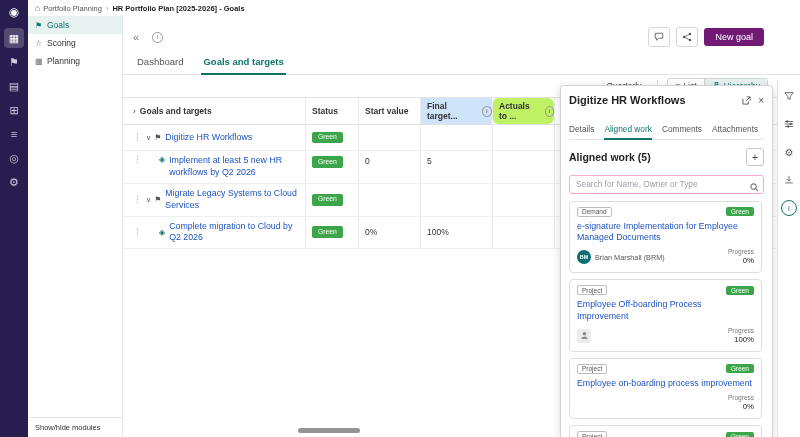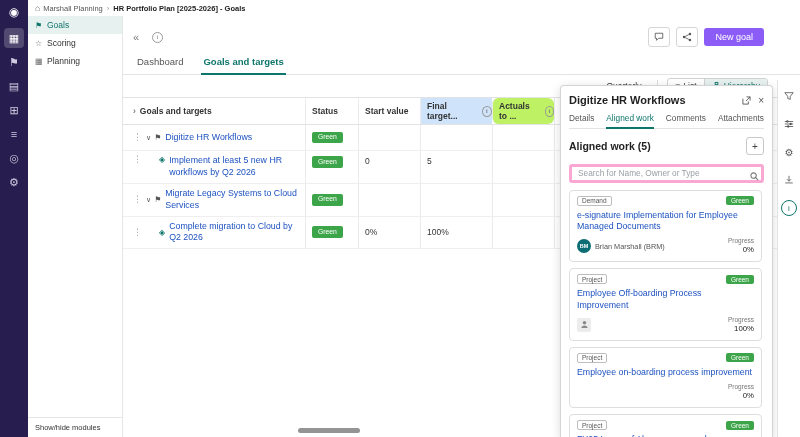--- a/index.html
+++ b/index.html
@@ -35,21 +35,21 @@
   
   .main{position:absolute;left:123px;top:16px;right:0;bottom:0;background:#fff;display:flex;flex-direction:column;}
   .hdr{display:flex;align-items:center;padding:8px 10px 0 10px;height:26px;box-sizing:content-box;}
   .collapse{color:#777;font-size:11px;margin-right:7px;cursor:pointer;}
   .title{font-size:14px;font-weight:bold;color:#1c1c1e;}
   .info-i{display:inline-flex;align-items:center;justify-content:center;width:9px;height:9px;
           border:1px solid #9a9a9a;border-radius:50%;font-size:6px;color:#777;margin-left:6px;font-style:normal;}
   .hdr-right{margin-left:auto;display:flex;align-items:center;gap:6px;padding-right:26px;}
   .icon-btn{width:20px;height:18px;border:1px solid #d6d6d6;border-radius:3px;display:flex;
             align-items:center;justify-content:center;background:#fff;cursor:pointer;}
-  .btn-primary{background:#8b5cf6;color:#fff;font-size:9px;padding:4px 11px;border-radius:3px;border:none;cursor:pointer;}
+  .btn-primary{background:#701a75;color:#fff;font-size:9px;padding:4px 11px;border-radius:3px;border:none;cursor:pointer;}
 
   .tabs{display:flex;gap:16px;padding-left:12px;margin-top:2px;border-bottom:1px solid #e4e4e4;}
   .tab{font-size:9.5px;color:#555;padding:4px 2px 6px;cursor:pointer;}
   .tab.active{color:#0e756b;font-weight:bold;border-bottom:2px solid #0e756b;margin-bottom:-1px;}
 
   .toolbar{display:flex;align-items:center;justify-content:flex-end;gap:9px;height:22px;
            padding-right:32px;font-size:8.5px;color:#333;}
   .period{display:flex;gap:4px;align-items:center;cursor:pointer;}
   .caret-sm{font-size:6px;color:#555;}
   .tb-div{width:1px;height:12px;background:#ddd;}
@@ -84,29 +84,29 @@
   .val{font-size:8.5px;color:#333;}
 
   
   .panel{position:absolute;left:560px;top:85px;width:213px;bottom:0;background:#fff;
          border:1px solid #d4d4d4;border-bottom:none;border-radius:4px 4px 0 0;
          box-shadow:0 2px 10px rgba(0,0,0,0.15);z-index:6;display:flex;flex-direction:column;
          padding:8px 8px 0;box-sizing:border-box;}
   .p-hdr{display:flex;align-items:center;}
   .p-title{font-size:11px;font-weight:bold;color:#222;flex:1;}
   .p-ic{color:#555;font-size:10px;margin-left:7px;cursor:pointer;display:flex;align-items:center;}
-  .p-tabs{display:flex;gap:10px;margin-top:7px;border-bottom:1px solid #e3e3e3;font-size:8.3px;color:#555;justify-content:space-between;}
+  .p-tabs{display:flex;gap:10px;margin-top:18px;border-bottom:1px solid #e3e3e3;font-size:8.3px;color:#555;}
   .p-tab{padding-bottom:4px;cursor:pointer;}
   .p-tab.active{color:#0e756b;border-bottom:2px solid #0e756b;margin-bottom:-1px;}
   .p-sec{display:flex;align-items:center;margin-top:8px;}
   .p-sec-title{font-size:10.5px;font-weight:bold;color:#222;flex:1;}
   .add-btn{width:16px;height:16px;border:1px solid #c8c8c8;border-radius:3px;display:flex;align-items:center;
            justify-content:center;font-size:10px;color:#444;cursor:pointer;background:#fff;}
   .search{position:relative;margin-top:7px;}
-  .search input{width:100%;height:19px;box-sizing:border-box;border:3px solid #f9a8d4;border-radius:3px;
+  .search input{width:100%;height:19px;box-sizing:border-box;border:1px solid #f9a8d4;border-radius:3px;
                 font-size:8.3px;padding:0 18px 0 6px;color:#333;font-family:inherit;outline:none;}
   .search input::placeholder{color:#9aa0a6;}
   .search .mag{position:absolute;right:5px;top:5px;}
   .cards{margin-top:7px;flex:1;overflow-y:auto;display:flex;flex-direction:column;gap:6px;
          padding-bottom:24px;padding-right:2px;}
   .cards::-webkit-scrollbar{width:4px;}
   .cards::-webkit-scrollbar-thumb{background:#c9c9c9;border-radius:2px;}
   .card{border:1px solid #dedede;border-radius:4px;padding:5px 7px 6px;background:#fff;flex-shrink:0;cursor:pointer;}
   .card-top{display:flex;align-items:center;}
   .chip{border:1px solid #bdbdbd;border-radius:2px;font-size:6.5px;color:#555;padding:0.5px 4px;}
@@ -143,21 +143,21 @@
   <span class="rail-icon">⚑</span>
   <span class="rail-icon">▤</span>
   <span class="rail-icon">⊞</span>
   <span class="rail-icon">≡</span>
   <span class="rail-icon">◎</span>
   <span class="rail-icon">⚙</span>
 </div>
 
 <div class="topbar">
   <span class="home">⌂</span>
-  <span class="crumb-app">Marshall Planning</span>
+  <span class="crumb-app">Portfolio Planning</span>
   <span class="sep">›</span>
   <span class="crumb-page">HR Portfolio Plan [2025-2026] - Goals</span>
 </div>
 
 <div class="sidebar">
   <div class="side-item active">
     <span class="si">⚑</span>
     <span>Goals</span>
   </div>
   <div class="side-item">

